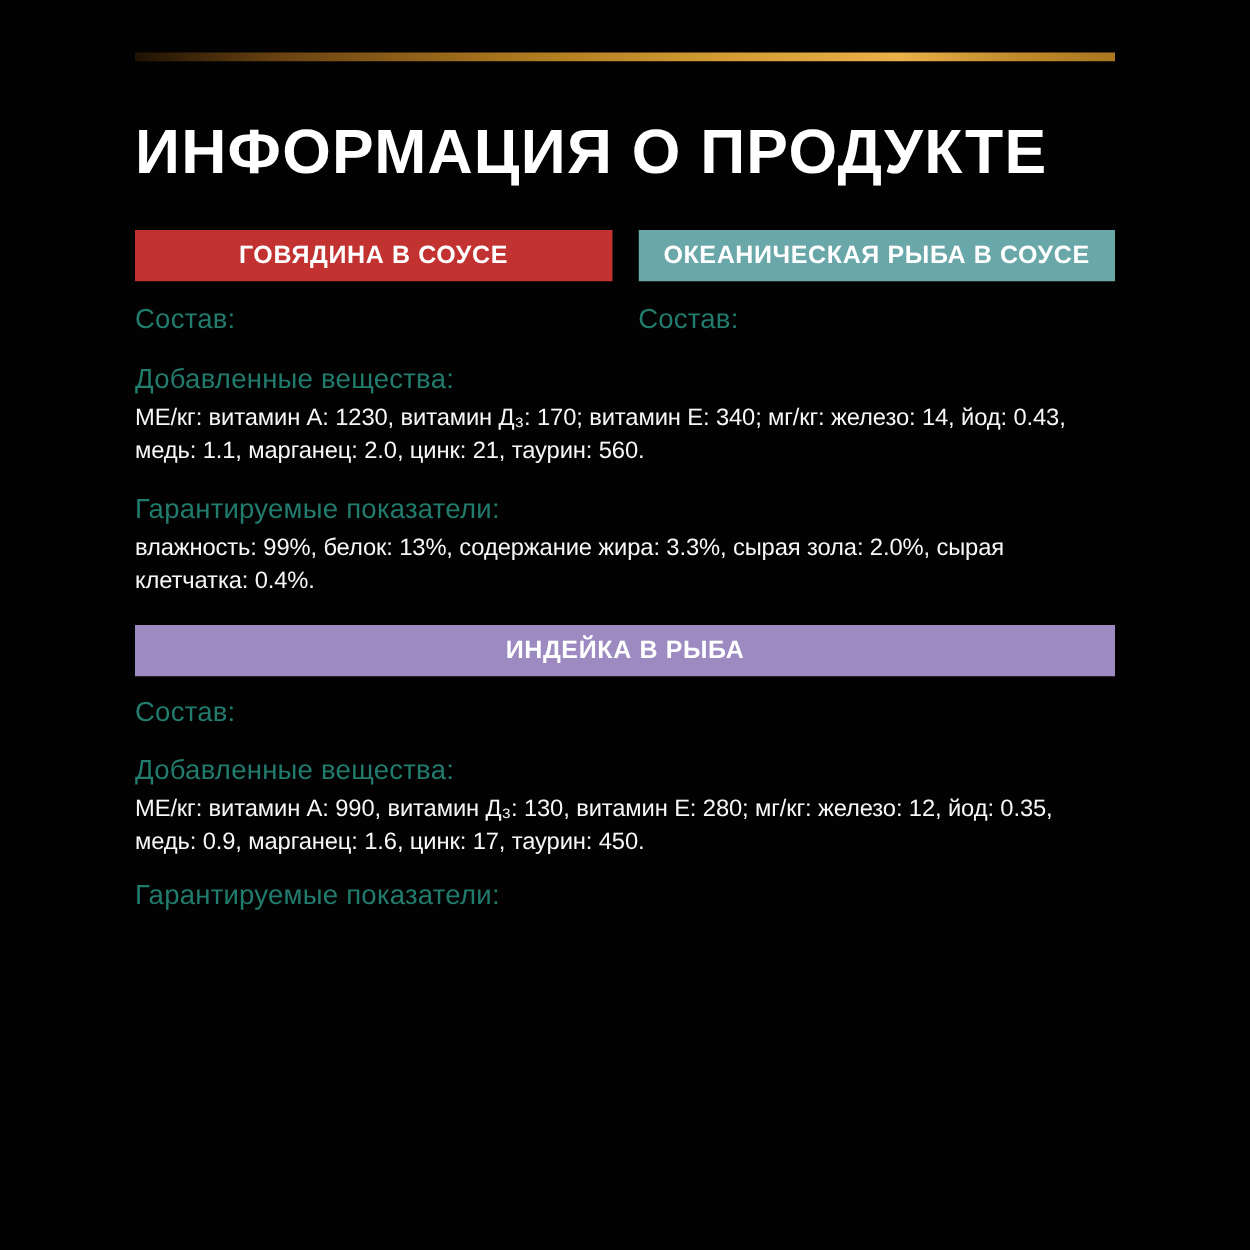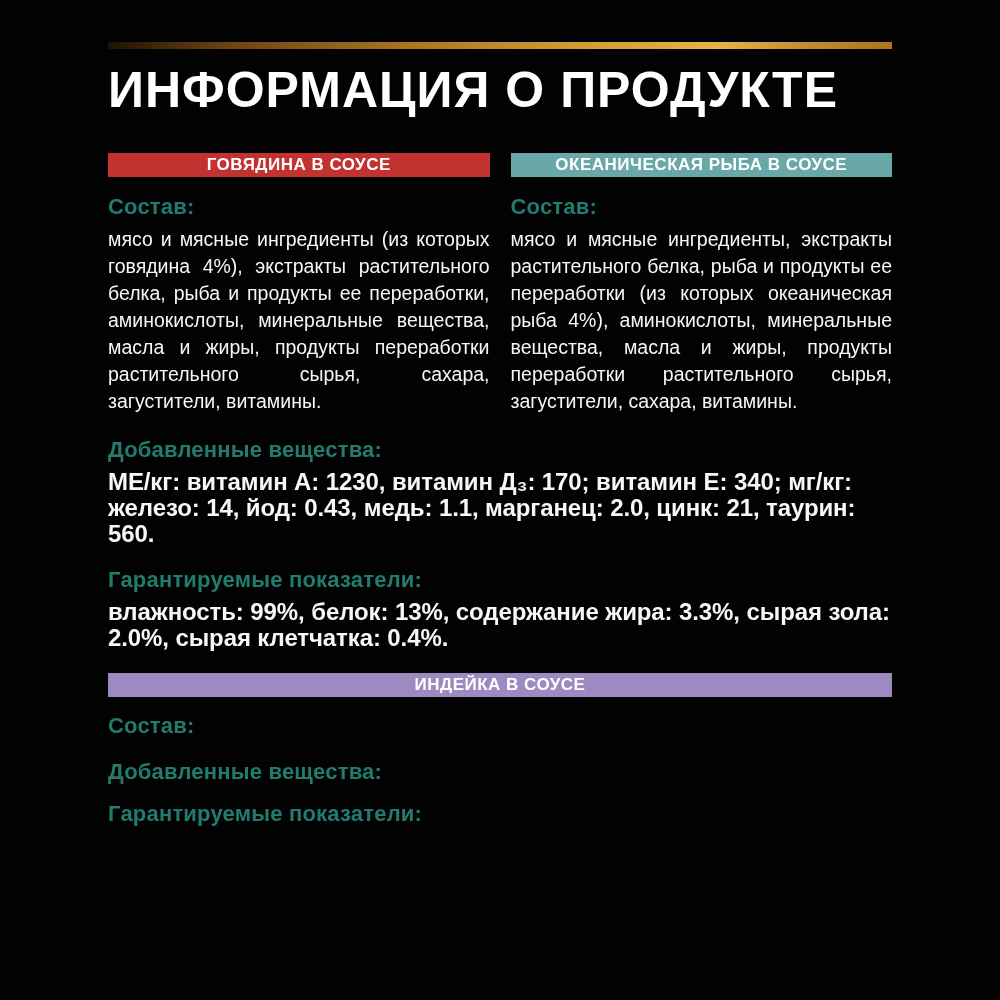--- a/index.html
+++ b/index.html
@@ -15,104 +15,102 @@
     position:absolute;
     left:108px;top:0;
     width:784px;
   }
   .gold-divider{
     margin-top:42px;
     height:7px;
     background:linear-gradient(90deg,#1f1203 0%,#6b4312 15%,#a9761e 38%,#d39c33 60%,#e9b148 78%,#c08a2c 90%,#a9761f 100%);
   }
   .page-title{
-    margin-top:16px;
+    margin-top:47px;
     font-size:50px;
     line-height:50px;
     font-weight:bold;
     color:#ffffff;
     letter-spacing:1px;
     white-space:nowrap;
   }
   .two-col{
     margin-top:38px;
     display:grid;
     grid-template-columns:1fr 1fr;
     column-gap:21px;
   }
   .product-bar{
-    height:24px;
+    height:41px;
     display:flex;
     align-items:center;
     justify-content:center;
     font-weight:bold;
-    font-size:17px;
+    font-size:20px;
     letter-spacing:.5px;
     color:#ffffff;
     white-space:nowrap;
   }
   .bar-red{background:var(--red,#c23230);}
   .bar-teal{background:var(--teal,#69a7a9);text-align:center;}
   .bar-purple{background:var(--purple,#9c8ac0);}
   .section-heading{
     font-size:22px;
-    font-weight:bold;
+    font-weight:normal;
     color:var(--heading-teal,#217c6e);
     letter-spacing:.2px;
   }
   .mt-17{margin-top:17px;}
   .mt-22{margin-top:22px;}
   .mt-20{margin-top:20px;}
   .mt-16{margin-top:16px;}
   .body-text{
     margin-top:6px;
     font-size:19.5px;
     line-height:27px;
     color:#f7f7f7;
     text-align:justify;
     text-align-last:left;
   }
   .body-text.no-justify{
     text-align:left;
-    font-size:24px;
+    font-size:19px;
     letter-spacing:-0.1px;
     line-height:26px;
-    font-weight:bold;
   }
   .full-bar{margin-top:22px;}
 </style>
 </head>
 <body style="--background: #020202; --red: #c23230; --teal: #69a7a9; --purple: #9c8ac0; --heading-teal: #217c6e; --gold: #d39c33;">
 
 <div class="content">
 
   <div class="gold-divider"></div>
 
   <div class="page-title">ИНФОРМАЦИЯ О ПРОДУКТЕ</div>
 
   <div class="two-col">
     <div>
       <div class="product-bar bar-red">ГОВЯДИНА В СОУСЕ</div>
       <div class="section-heading mt-17">Состав:</div>
-      <div class="body-text">мясо и мясные ингредиенты (из которых говядина 4%), экстракты растительного белка, рыба и продукты ее переработки, аминокислоты, минеральные вещества, масла и жиры, продукты переработки растительного сырья, сахара, загустители, витамины.</div>
     </div>
     <div>
       <div class="product-bar bar-teal">ОКЕАНИЧЕСКАЯ РЫБА В СОУСЕ</div>
       <div class="section-heading mt-17">Состав:</div>
-      <div class="body-text">мясо и мясные ингредиенты, экстракты растительного белка, рыба и продукты ее переработки (из которых океаническая рыба 4%), аминокислоты, минеральные вещества, масла и жиры, продукты переработки растительного сырья, загустители, сахара, витамины.</div>
     </div>
   </div>
 
   <div class="section-heading mt-22">Добавленные вещества:</div>
   <div class="body-text no-justify">МЕ/кг: витамин А: 1230, витамин Д₃: 170; витамин Е: 340; мг/кг: железо: 14, йод: 0.43, медь: 1.1, марганец: 2.0, цинк: 21, таурин: 560.</div>
 
   <div class="section-heading mt-20">Гарантируемые показатели:</div>
   <div class="body-text no-justify">влажность: 99%, белок: 13%, содержание жира: 3.3%, сырая зола: 2.0%, сырая клетчатка: 0.4%.</div>
 
-  <div class="product-bar bar-purple full-bar">ИНДЕЙКА В СОУСЕ</div>
+  <div class="product-bar bar-purple full-bar">ИНДЕЙКА В РЫБА</div>
 
   <div class="section-heading mt-16">Состав:</div>
 
   <div class="section-heading mt-20">Добавленные вещества:</div>
+  <div class="body-text no-justify">МЕ/кг: витамин А: 990, витамин Д₃: 130, витамин Е: 280; мг/кг: железо: 12, йод: 0.35, медь: 0.9, марганец: 1.6, цинк: 17, таурин: 450.</div>
 
   <div class="section-heading mt-16">Гарантируемые показатели:</div>
 
 </div>
 
 </body></html>

